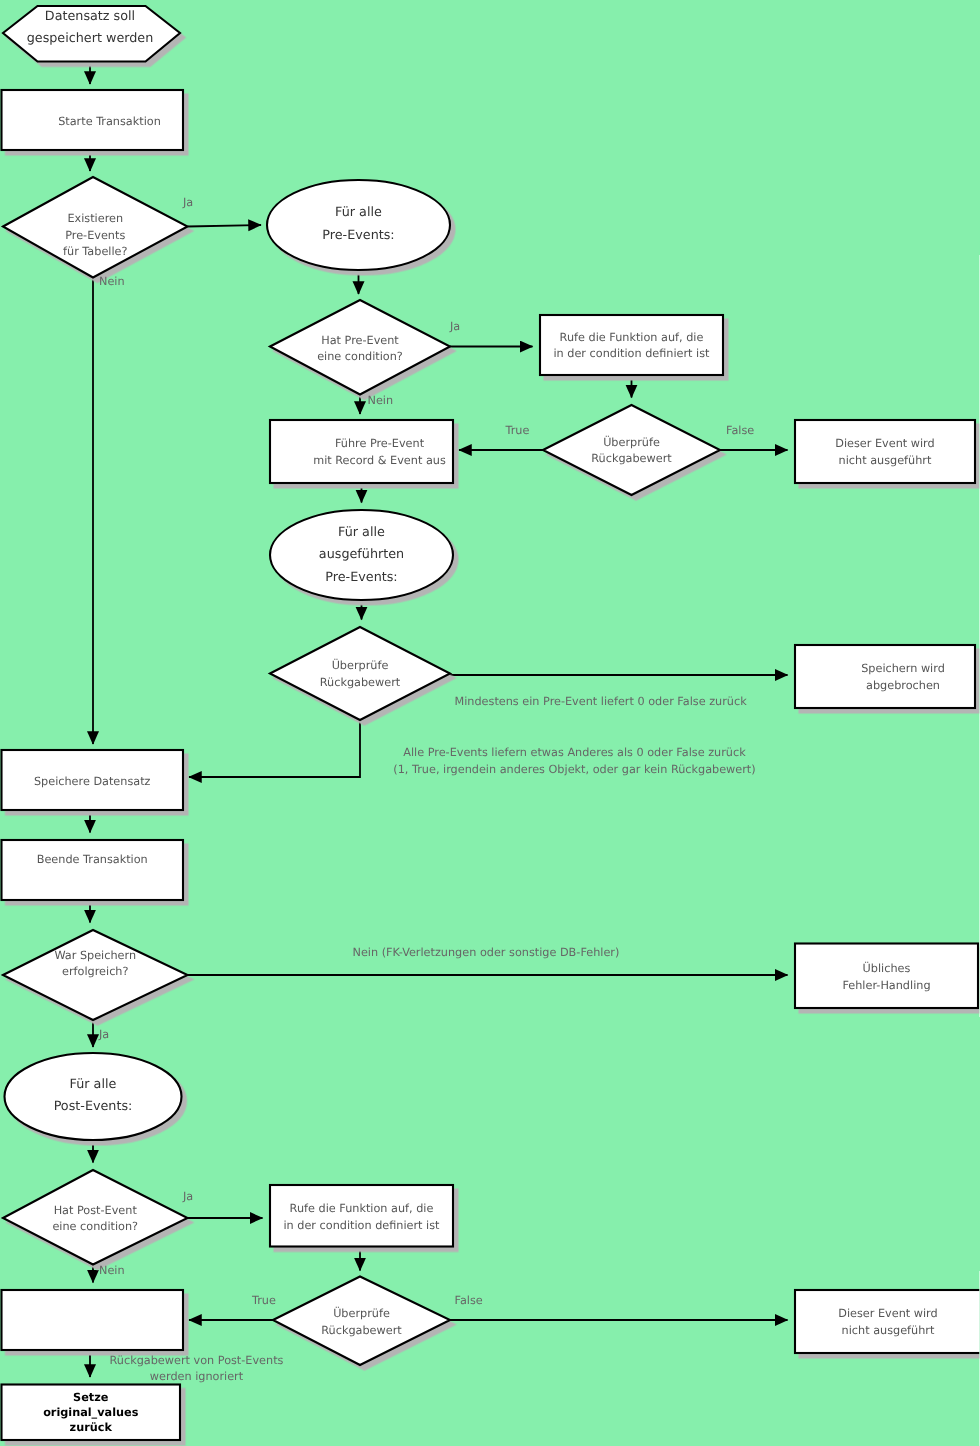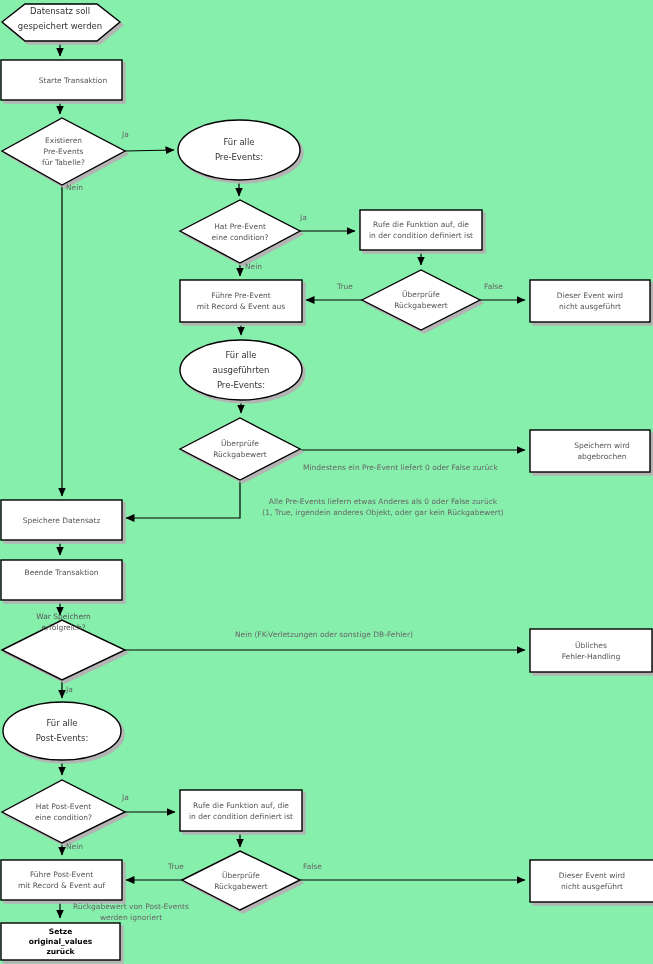--- a/index.html
+++ b/index.html
@@ -86,21 +86,21 @@
     </g>
   </svg>
 
   <div class="nl big" style="left:0;top:4;width:120px;height:37px;">
     <span>Datensatz soll</span>
     <span>gespeichert werden</span>
   </div>
   <div class="nl" style="left:1px;top:60px;width:144px;height:40px;">
     <span>Starte Transaktion</span>
   </div>
-  <div class="nl" style="left:2px;top:118px;width:123px;height:67px;">
+  <div class="nl" style="left:2px;top:106px;width:123px;height:67px;justify-content:flex-end;">
     <span>Existieren</span>
     <span>Pre-Events</span>
     <span>für Tabelle?</span>
   </div>
   <div class="nl big" style="left:178px;top:120px;width:122px;height:60px;">
     <span>Für alle</span>
     <span>Pre-Events:</span>
   </div>
   <div class="nl" style="left:180px;top:200px;width:120px;height:63px;">
     <span>Hat Pre-Event</span>
@@ -111,21 +111,21 @@
     <span>in der condition definiert ist</span>
   </div>
   <div class="nl" style="left:362px;top:270px;width:118px;height:60px;">
     <span>Überprüfe</span>
     <span>Rückgabewert</span>
   </div>
   <div class="nl" style="left:530px;top:280px;width:120px;height:42px;">
     <span>Dieser Event wird</span>
     <span>nicht ausgeführt</span>
   </div>
-  <div class="nl" style="left:180px;top:280px;width:122px;height:42px;">
+  <div class="nl" style="left:180px;top:280px;width:122px;height:42px;padding-left:12px;">
     <span>Führe Pre-Event</span>
     <span>mit Record &amp; Event aus</span>
   </div>
   <div class="nl big" style="left:180px;top:340px;width:122px;height:60px;">
     <span>Für alle</span>
     <span>ausgeführten</span>
     <span>Pre-Events:</span>
   </div>
   <div class="nl" style="left:180px;top:418px;width:120px;height:62px;">
     <span>Überprüfe</span>
@@ -134,21 +134,21 @@
   <div class="nl" style="left:530px;top:430px;width:120px;height:42px;padding-left:12px;">
     <span>Speichern wird</span>
     <span>abgebrochen</span>
   </div>
   <div class="nl" style="left:1px;top:500px;width:121px;height:40px;">
     <span>Speichere Datensatz</span>
   </div>
   <div class="nl" style="left:1px;top:560px;width:121px;height:24px;">
     <span>Beende Transaktion</span>
   </div>
-  <div class="nl" style="left:2px;top:592px;width:123px;height:60px;">
+  <div class="nl" style="left:2px;top:612px;width:123px;height:60px;">
     <span>War Speichern</span>
     <span>erfolgreich?</span>
   </div>
   <div class="nl" style="left:530px;top:629px;width:122px;height:43px;">
     <span>Übliches</span>
     <span>Fehler-Handling</span>
   </div>
   <div class="nl big" style="left:2px;top:702px;width:120px;height:58px;">
     <span>Für alle</span>
     <span>Post-Events:</span>
@@ -157,24 +157,20 @@
     <span>Hat Post-Event</span>
     <span>eine condition?</span>
   </div>
   <div class="nl" style="left:180px;top:790px;width:122px;height:41px;">
     <span>Rufe die Funktion auf, die</span>
     <span>in der condition definiert ist</span>
   </div>
   <div class="nl" style="left:182px;top:852px;width:118px;height:58px;">
     <span>Überprüfe</span>
     <span>Rückgabewert</span>
-  </div>
-  <div class="nl" style="left:1px;top:860px;width:121px;height:40px;">
-    <span>Führe Post-Event</span>
-    <span>mit Record &amp; Event auf</span>
   </div>
   <div class="nl setze-text" style="left:1px;top:923px;width:119px;height:37px;">
     <span>Setze</span>
     <span>original_values</span>
     <span>zurück</span>
   </div>
   <div class="nl" style="left:530px;top:860px;width:124px;height:42px;">
     <span>Dieser Event wird</span>
     <span>nicht ausgeführt</span>
   </div>

